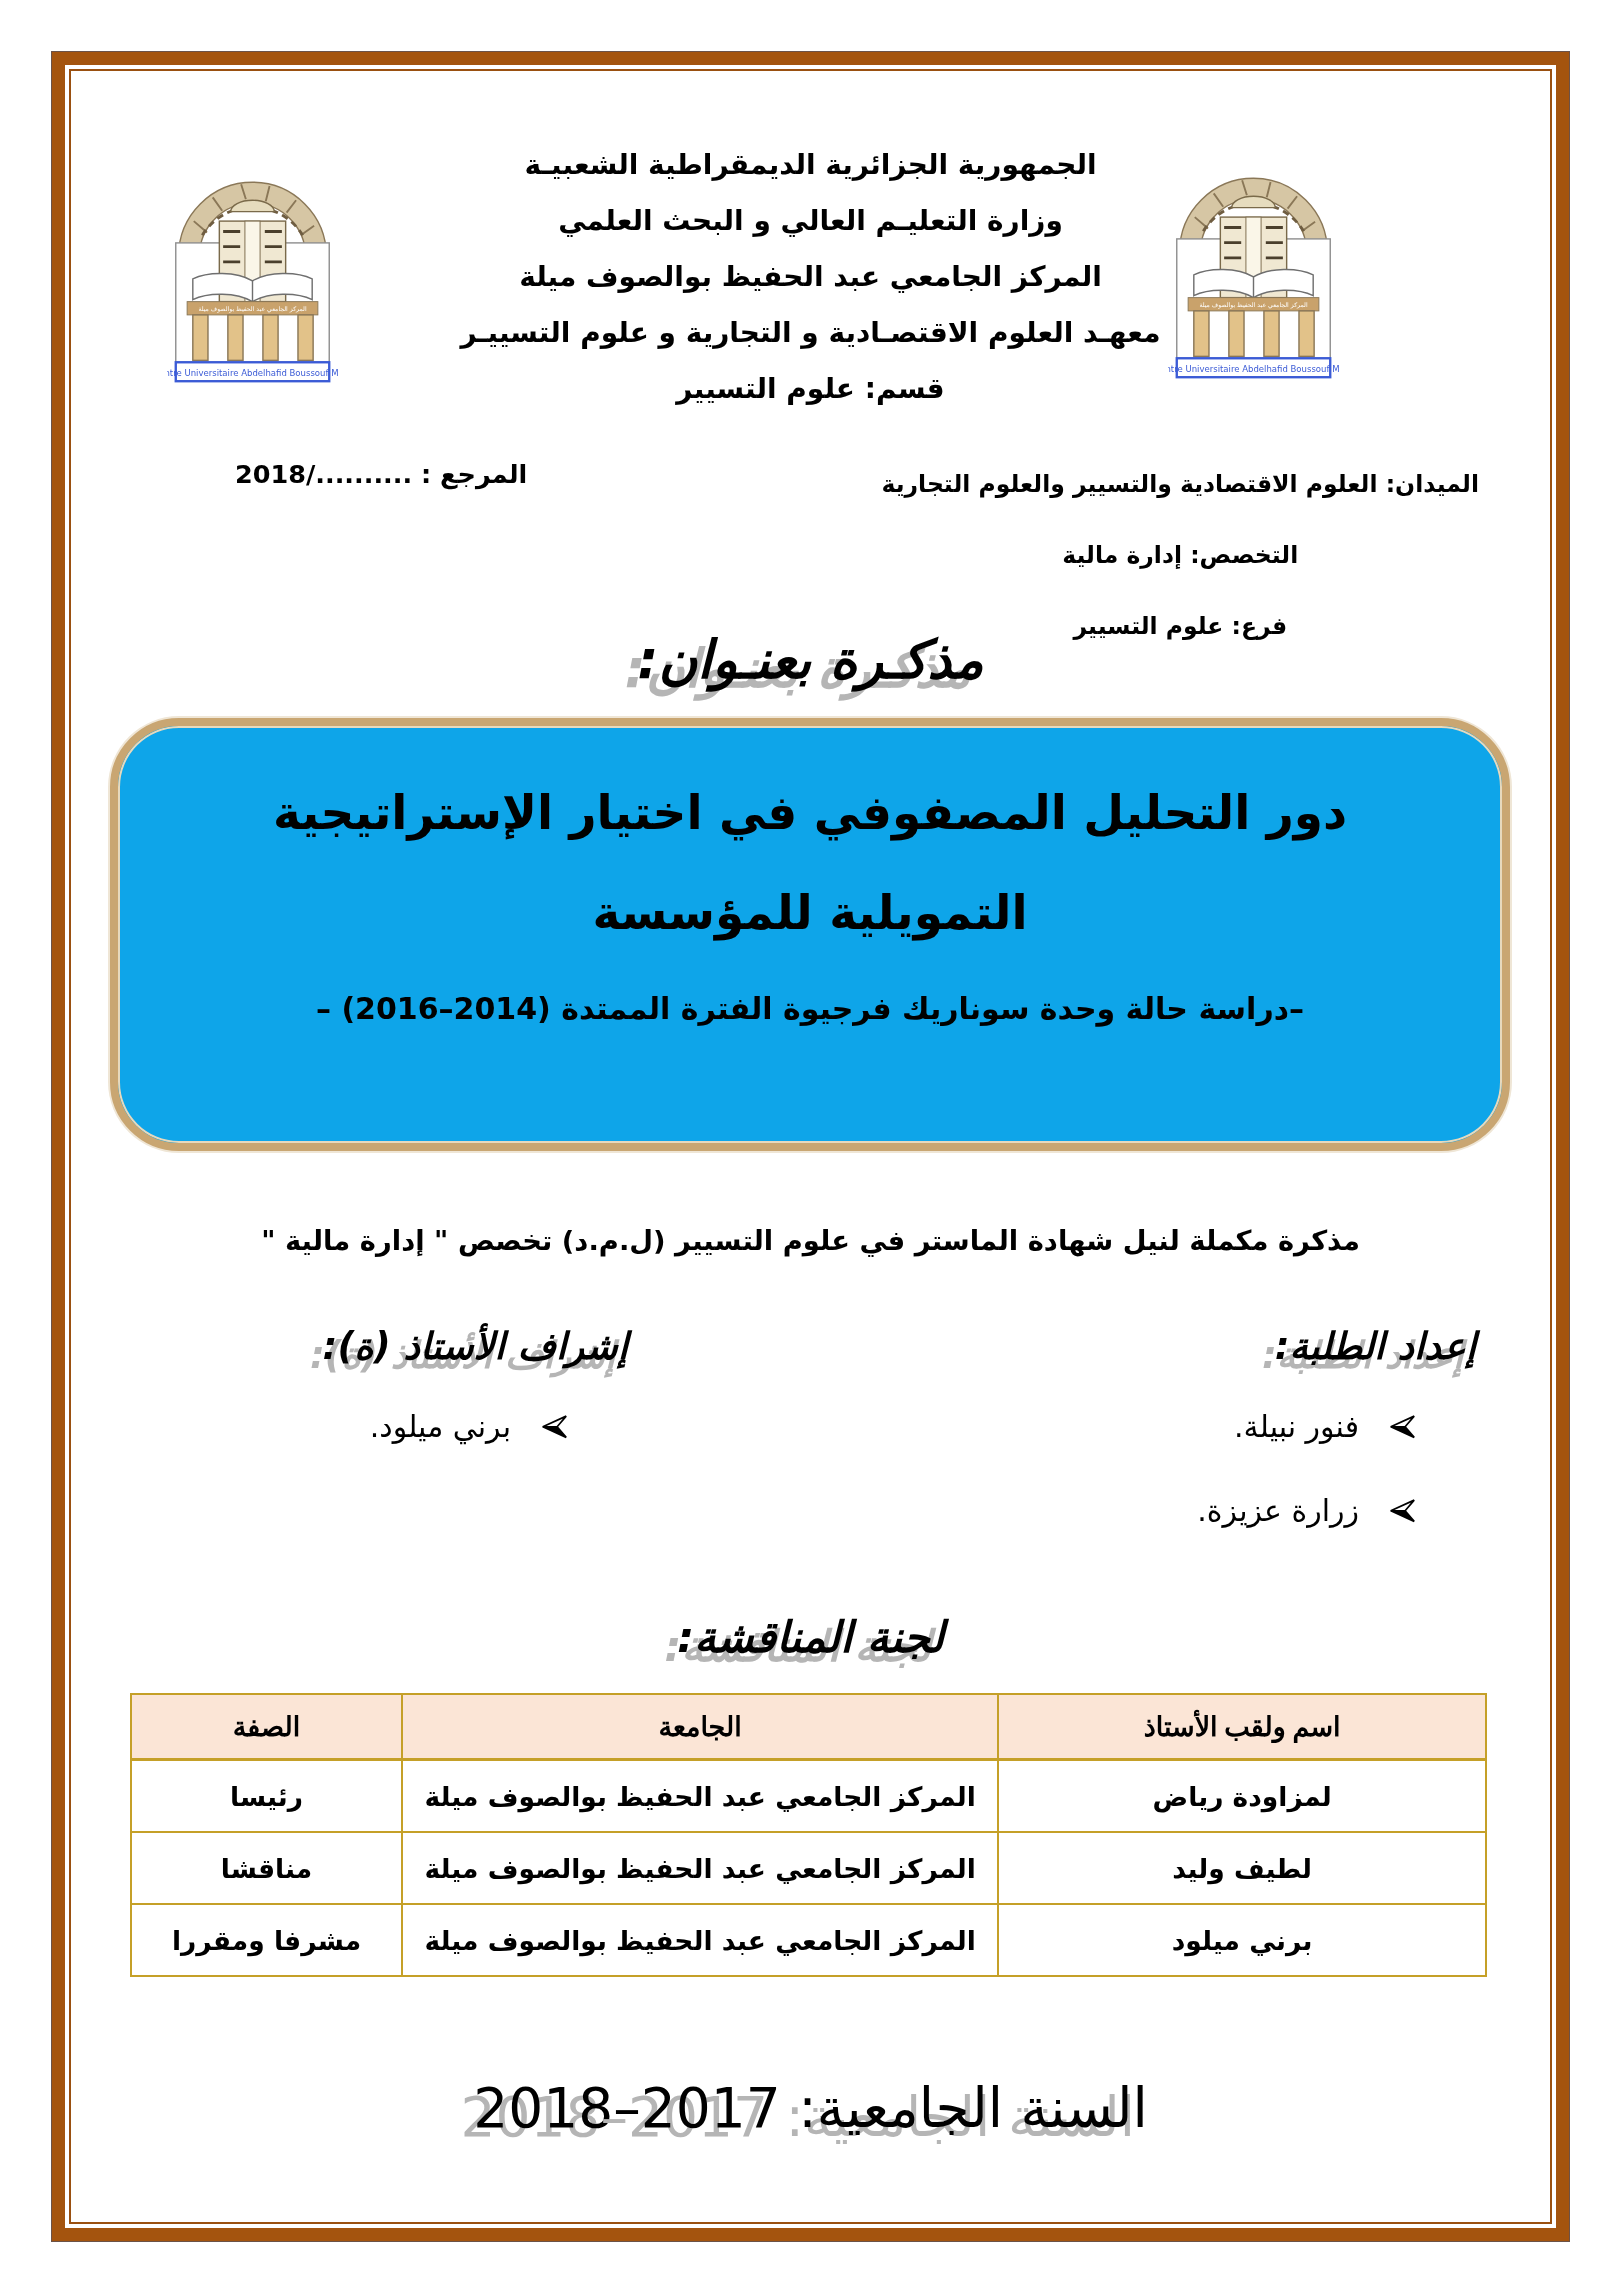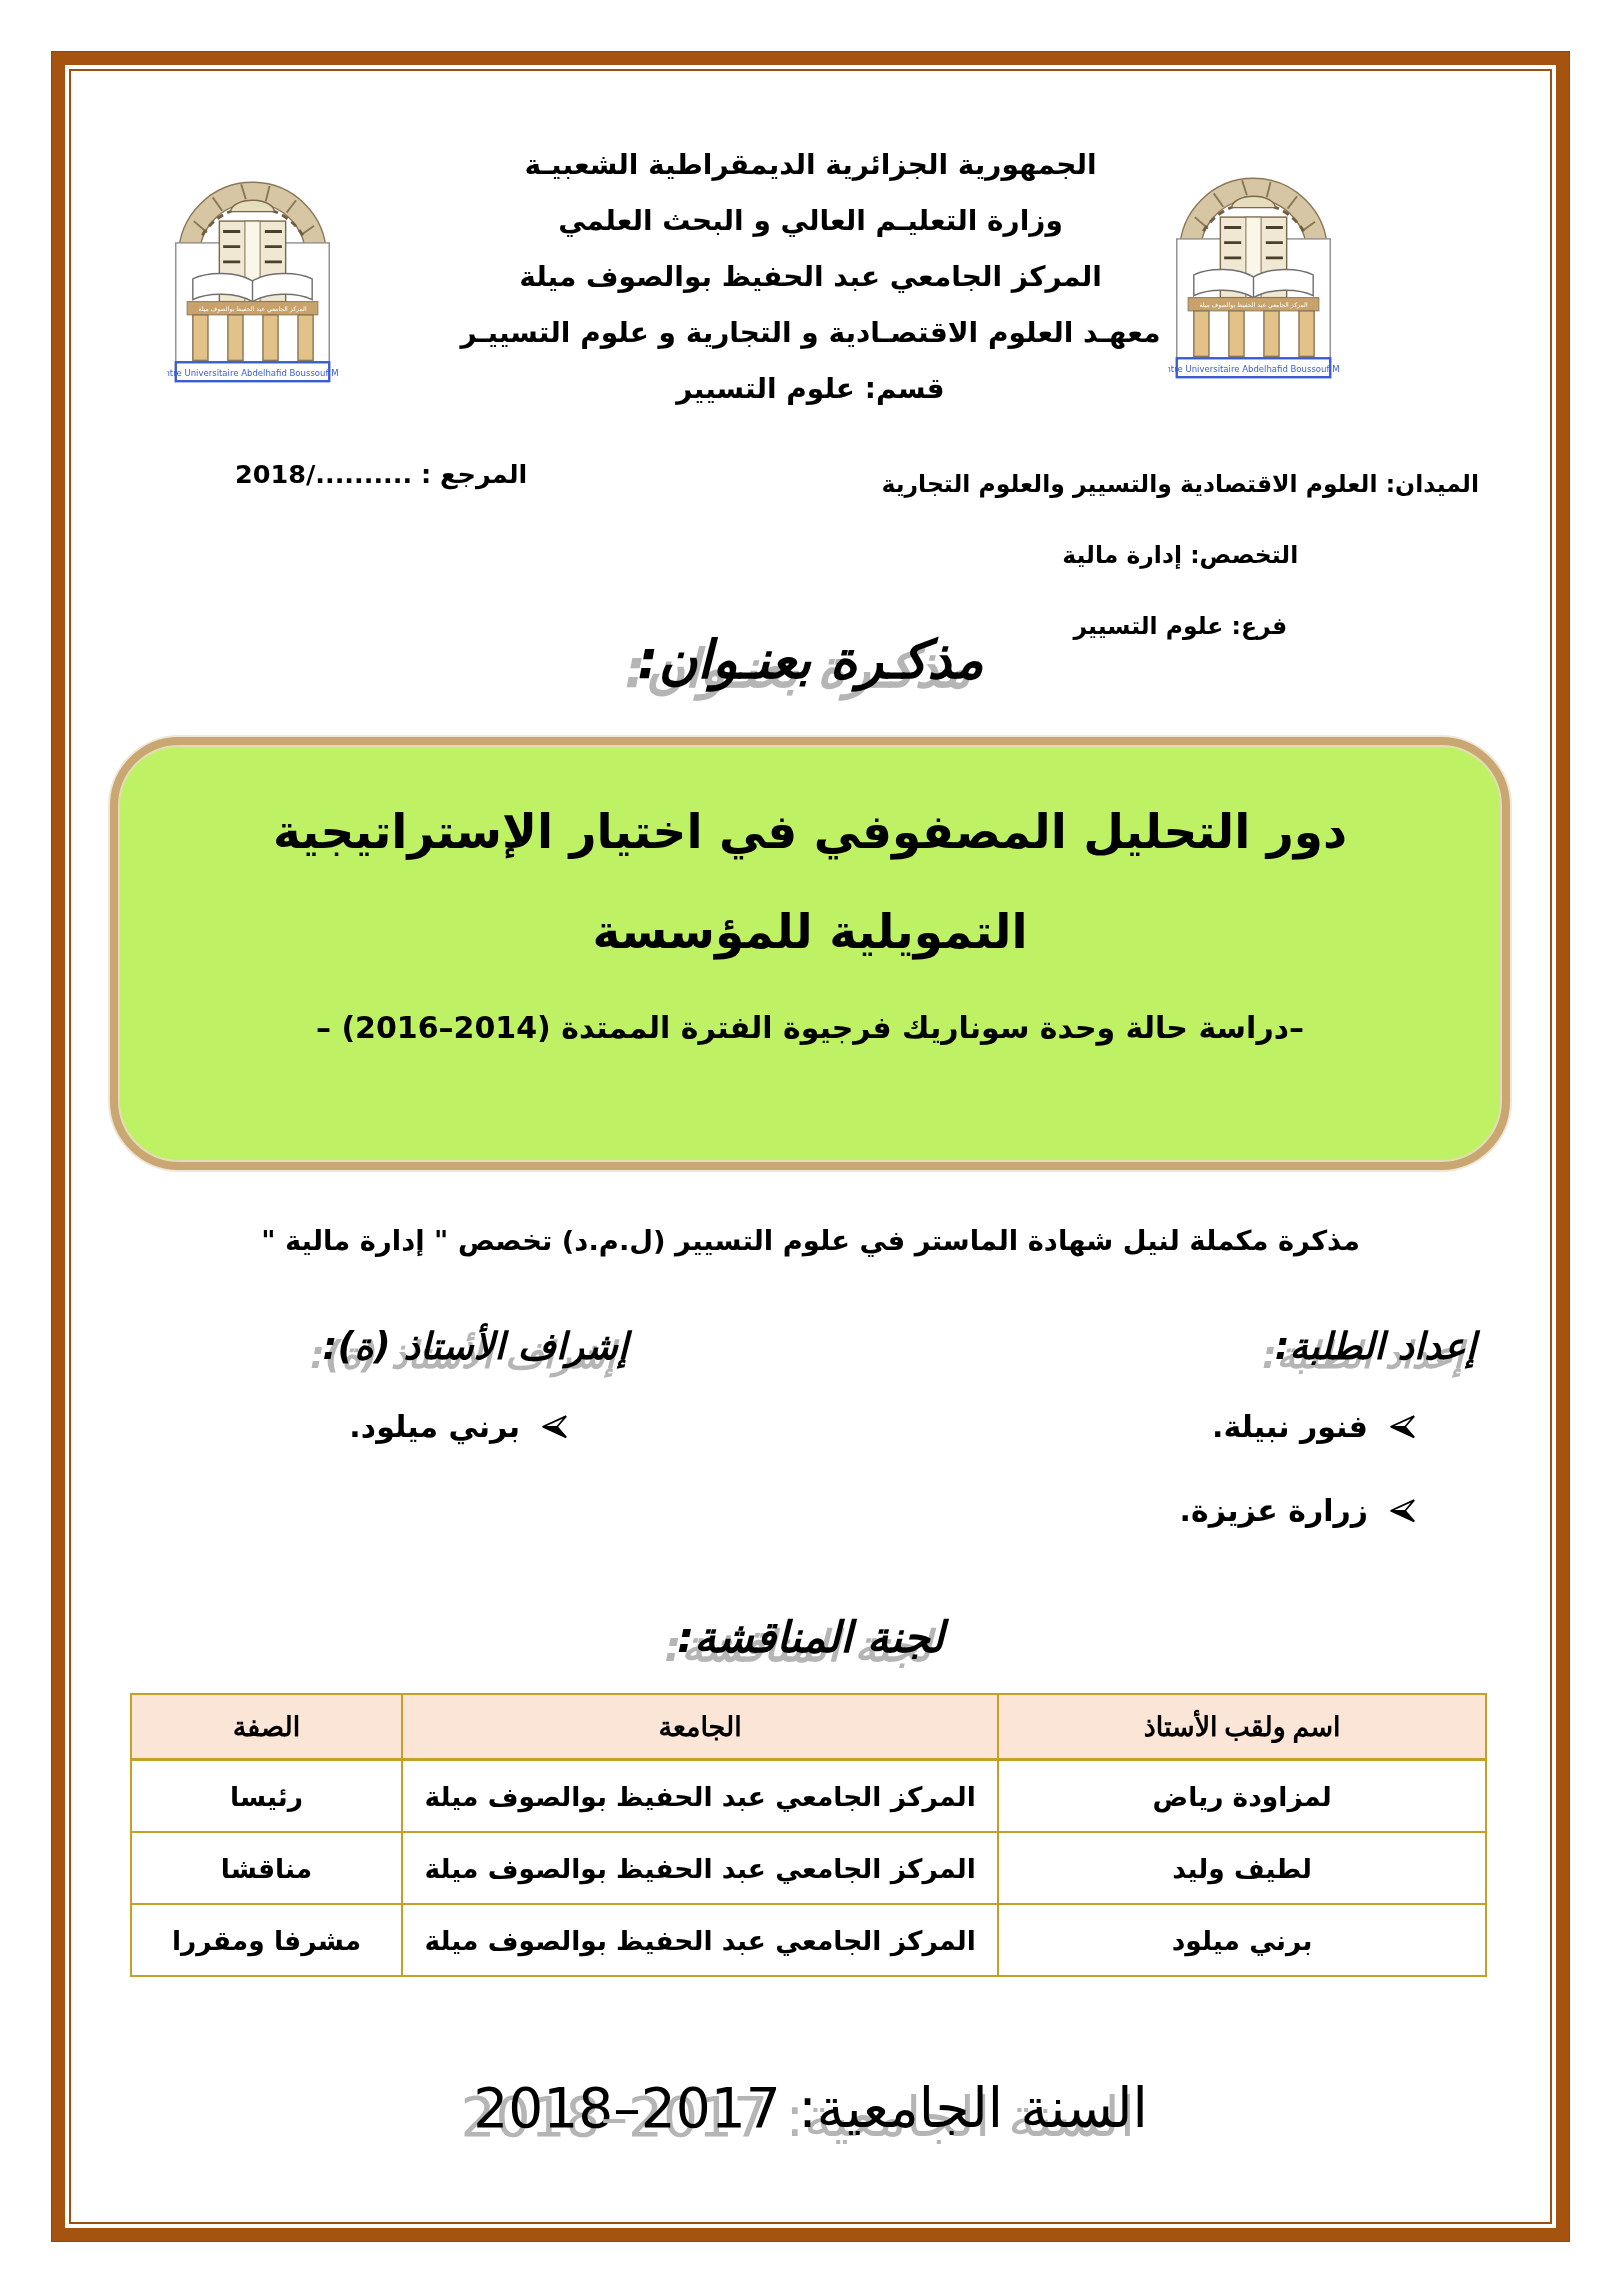--- a/index.html
+++ b/index.html
@@ -53,45 +53,45 @@
   }
 
   .memo-heading{
     position:absolute;top:629px;left:0;right:0;
     text-align:center;direction:rtl;
     font-size:53px;font-weight:bold;font-style:italic;
   }
 
   
   .title-box{
-    position:absolute;left:110px;top:737px;width:1384px;height:417px;
+    position:absolute;left:110px;top:718px;width:1384px;height:417px;
     border:8.8px solid #C9A672;border-radius:69px;
-    background:#bef264;
+    background:#0ea5e9;
     box-shadow:inset 0 0 0 2px #e7d9bd, 0 0 0 2px #efe6d6;
     text-align:center;direction:rtl;
   }
   .title-line1{margin-top:59px;font-size:47px;font-weight:bold;}
   .title-line2{margin-top:45px;font-size:47px;font-weight:bold;}
   .title-sub{margin-top:51px;font-size:30px;font-weight:bold;}
 
   .note-line{
     position:absolute;top:1225px;left:0;right:0;
     text-align:center;direction:rtl;
     font-size:27.4px;font-weight:bold;
   }
 
   
   .people-block{position:absolute;top:1325px;direction:rtl;text-align:right;}
   .students-block{right:145px;width:431px;}
   .supervisor-block{left:221px;width:407px;}
   .people-heading{font-size:37px;font-weight:bold;font-style:italic;}
   .people-list{list-style:none;margin:41px 0 0 0;padding:0 59px 0 0;}
   .people-list li{
-    display:flex;align-items:center;gap:20px;
-    font-size:30px;font-weight:bold;margin-bottom:49px;
+    display:flex;align-items:center;gap:29px;
+    font-size:30px;font-weight:normal;margin-bottom:49px;
     direction:rtl;
   }
   .arrow-ic{flex:0 0 auto;width:29px;height:25.5px;}
 
   .committee-heading{
     position:absolute;top:1612px;left:0;right:0;
     text-align:center;direction:rtl;
     font-size:43px;font-weight:bold;font-style:italic;
   }
 

